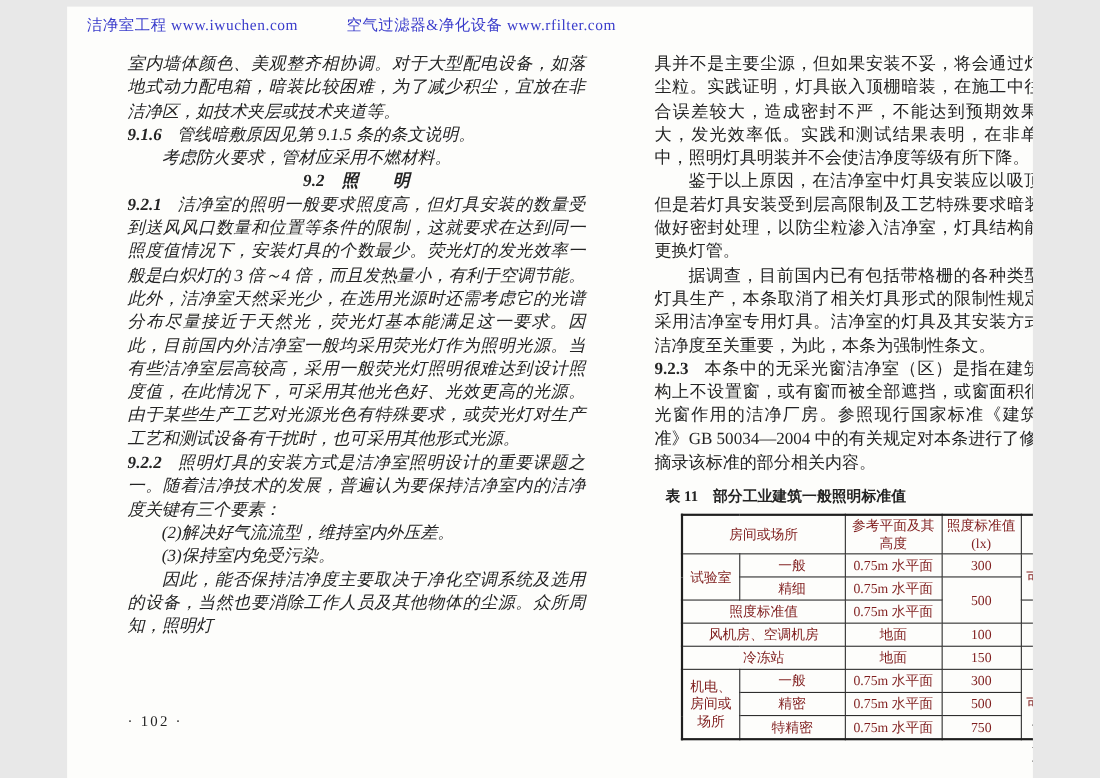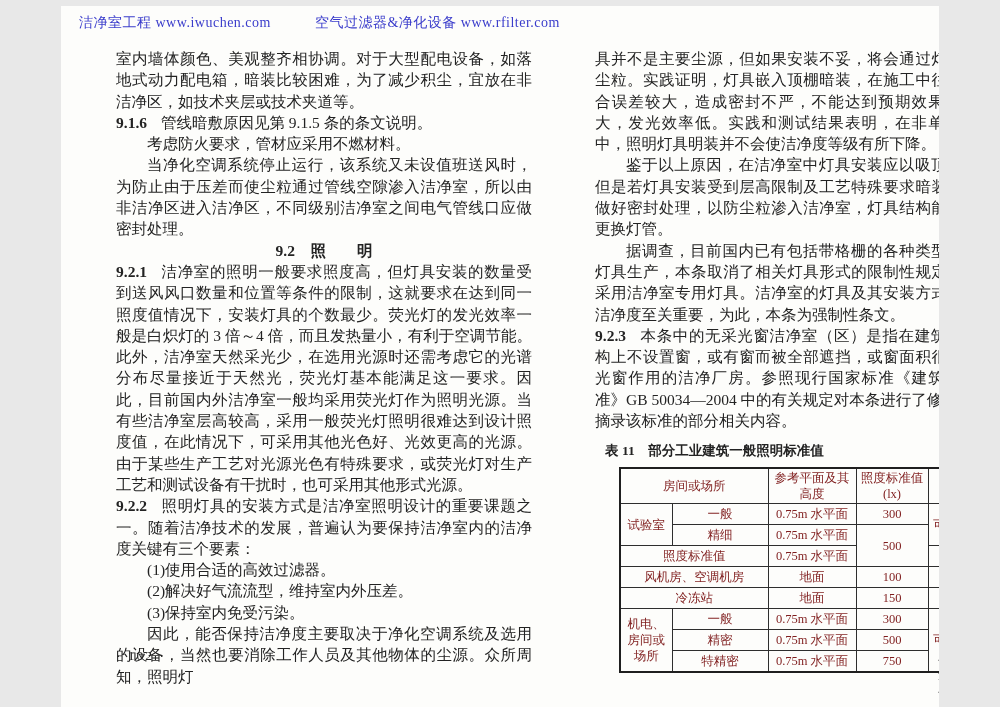--- a/index.html
+++ b/index.html
@@ -15,21 +15,21 @@
     font-size:14px; letter-spacing:0.5px; white-space:nowrap;
   }
   .site-header a { color:#3a3ccb; text-decoration:none; cursor:pointer; }
   .site-header a + a { margin-left:44px; }
   
   .col {
     position:absolute; top:42px;
     font-size:15.5px; line-height:21.3px;
     text-align:justify; text-justify:inter-ideograph;
   }
-  .col-left  { left:55px;  width:416px; }
+  .col-left  { left:55px;  width:416px;font-style:italic; }
   .col-right { left:534px; width:432px; }
   .col p { margin:0; }
   .indent { text-indent:2em; }
   .clause .num { font-weight:bold; margin-right:0.9em; white-space:nowrap; }
   .section-heading {
     text-align:center; font-weight:bold; text-indent:0;
     margin:3px 0 3px 0;
   }
   
   .tbl-caption {
@@ -58,25 +58,23 @@
 <div class="page">
 
   <div class="site-header">
     <a>洁净室工程 www.iwuchen.com</a><a>空气过滤器&amp;净化设备 www.rfilter.com</a>
   </div>
 
   <div class="col col-left">
     <p>室内墙体颜色、美观整齐相协调。对于大型配电设备，如落地式动力配电箱，暗装比较困难，为了减少积尘，宜放在非洁净区，如技术夹层或技术夹道等。</p>
     <p class="clause"><b class="num">9.1.6</b><span>管线暗敷原因见第 9.1.5 条的条文说明。</span></p>
     <p class="indent">考虑防火要求，管材应采用不燃材料。</p>
-    <p class="indent">当净化空调系统停止运行，该系统又未设值班送风时，为防止由于压差而使尘粒通过管线空隙渗入洁净室，所以由非洁净区进入洁净区，不同级别洁净室之间电气管线口应做密封处理。</p>
     <p class="section-heading">9.2　照　　明</p>
     <p class="clause"><b class="num">9.2.1</b><span>洁净室的照明一般要求照度高，但灯具安装的数量受到送风风口数量和位置等条件的限制，这就要求在达到同一照度值情况下，安装灯具的个数最少。荧光灯的发光效率一般是白炽灯的 3 倍～4 倍，而且发热量小，有利于空调节能。此外，洁净室天然采光少，在选用光源时还需考虑它的光谱分布尽量接近于天然光，荧光灯基本能满足这一要求。因此，目前国内外洁净室一般均采用荧光灯作为照明光源。当有些洁净室层高较高，采用一般荧光灯照明很难达到设计照度值，在此情况下，可采用其他光色好、光效更高的光源。由于某些生产工艺对光源光色有特殊要求，或荧光灯对生产工艺和测试设备有干扰时，也可采用其他形式光源。</span></p>
     <p class="clause"><b class="num">9.2.2</b><span>照明灯具的安装方式是洁净室照明设计的重要课题之一。随着洁净技术的发展，普遍认为要保持洁净室内的洁净度关键有三个要素：</span></p>
-    <p class="indent">(1)使用合适的高效过滤器。</p>
     <p class="indent">(2)解决好气流流型，维持室内外压差。</p>
     <p class="indent">(3)保持室内免受污染。</p>
     <p class="indent">因此，能否保持洁净度主要取决于净化空调系统及选用的设备，当然也要消除工作人员及其他物体的尘源。众所周知，照明灯</p>
   </div>
 
   <div class="col col-right">
     <p>具并不是主要尘源，但如果安装不妥，将会通过灯具缝隙渗入尘粒。实践证明，灯具嵌入顶棚暗装，在施工中往往与建筑配合误差较大，造成密封不严，不能达到预期效果，而且投资大，发光效率低。实践和测试结果表明，在非单向流洁净室中，照明灯具明装并不会使洁净度等级有所下降。</p>
     <p class="indent">鉴于以上原因，在洁净室中灯具安装应以吸顶明装为好。但是若灯具安装受到层高限制及工艺特殊要求暗装时，一定要做好密封处理，以防尘粒渗入洁净室，灯具结构能便于清扫和更换灯管。</p>
     <p class="indent">据调查，目前国内已有包括带格栅的各种类型洁净室专用灯具生产，本条取消了相关灯具形式的限制性规定，并明确应采用洁净室专用灯具。洁净室的灯具及其安装方式对维持空气洁净度至关重要，为此，本条为强制性条文。</p>
     <p class="clause"><b class="num">9.2.3</b><span>本条中的无采光窗洁净室（区）是指在建筑物的围护结构上不设置窗，或有窗而被全部遮挡，或窗面积很小起不到采光窗作用的洁净厂房。参照现行国家标准《建筑照明设计标准》GB 50034—2004 中的有关规定对本条进行了修改，表 11 是摘录该标准的部分相关内容。</span></p>

